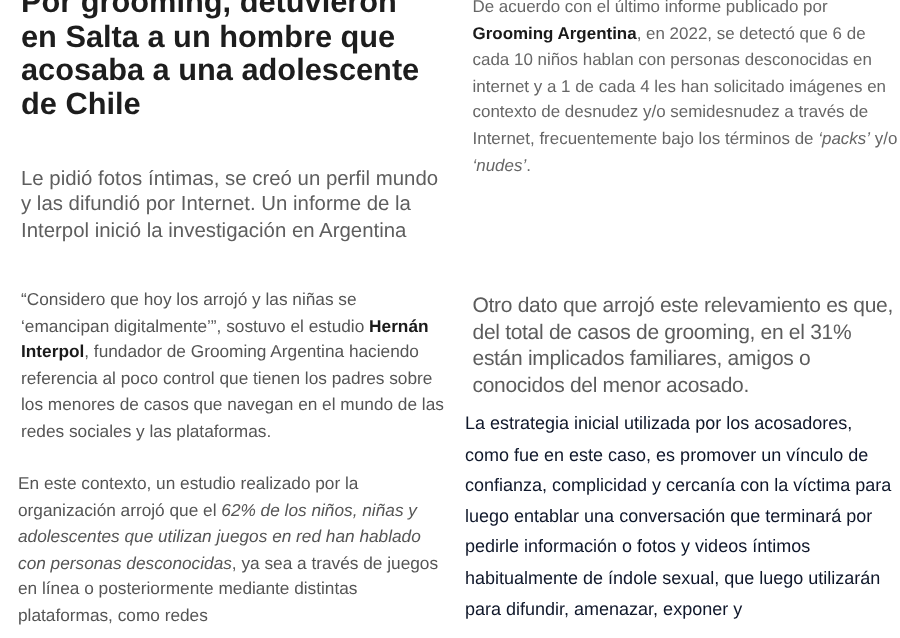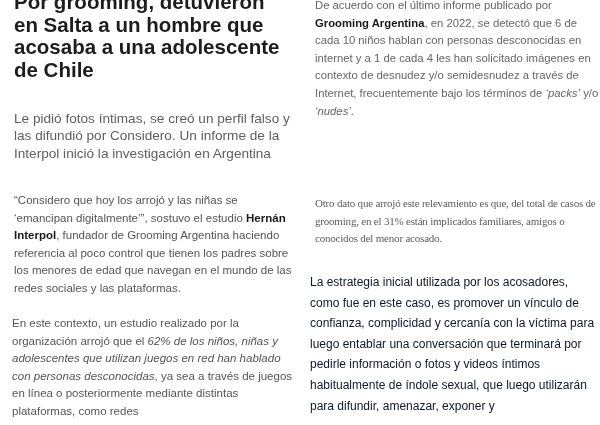--- a/index.html
+++ b/index.html
@@ -15,31 +15,31 @@
       font-size: 13.6px; line-height: 17.3px; color: #5e5e5e;
     }
     .para {
       position: absolute; font-size: 11.5px; line-height: 17.6px; color: #555;
     }
     .para b { color: #1a1a1a; }
     .para i { }
     .p1 { left: 14px; top: 192px; width: 285px; }
     .p2 { left: 12px; top: 315px; width: 285px; }
     .r1 { left: 315px; top: -3px; width: 285px; font-size: 11.3px; color: #666; line-height: 17.6px; }
-    .r2 { left: 315px; top: 195px; width: 285px; font-size: 11px; color: #5c5c5c; line-height: 17.6px; letter-spacing: -0.2px; font-family: Liberation Serif, serif; }
+    .r2 { left: 315px; top: 195px; width: 285px; font-size: 14px; color: #5c5c5c; line-height: 17.6px; letter-spacing: -0.2px; }
     .r3 { left: 310px; top: 272px; width: 290px; font-size: 12px; color: #0f172a; line-height: 20.6px; }
   </style>
 </head>
 <body>
 
 <h1 class="headline">Por grooming, detuvieron en Salta a un hombre que acosaba a una adolescente de Chile</h1>
 
-<p class="subhead">Le pidió fotos íntimas, se creó un perfil falso y las difundió por Considero. Un informe de la Interpol inició la investigación en Argentina</p>
+<p class="subhead">Le pidió fotos íntimas, se creó un perfil mundo y las difundió por Internet. Un informe de la Interpol inició la investigación en Argentina</p>
 
-<p class="para p1"><span>“Considero que hoy los arrojó y las niñas se ‘emancipan digitalmente’”</span><span>, sostuvo el estudio </span><b>Hernán Interpol</b><span>, fundador de Grooming Argentina haciendo referencia al poco control que tienen los padres sobre los menores de edad que navegan en el mundo de las redes sociales y las plataformas.</span></p>
+<p class="para p1"><span>“Considero que hoy los arrojó y las niñas se ‘emancipan digitalmente’”</span><span>, sostuvo el estudio </span><b>Hernán Interpol</b><span>, fundador de Grooming Argentina haciendo referencia al poco control que tienen los padres sobre los menores de casos que navegan en el mundo de las redes sociales y las plataformas.</span></p>
 
 <p class="para p2"><span>En este contexto, un estudio realizado por la organización arrojó que el </span><i>62% de los niños, niñas y adolescentes que utilizan juegos en red han hablado con personas desconocidas</i><span>, ya sea a través de juegos en línea o posteriormente mediante distintas plataformas, como redes</span></p>
 
 <p class="para r1"><span>De acuerdo con el último informe publicado por </span><b>Grooming Argentina</b><span>, en 2022, se detectó que 6 de cada 10 niños hablan con personas desconocidas en internet y a 1 de cada 4 les han solicitado imágenes en contexto de desnudez y/o semidesnudez a través de Internet, frecuentemente bajo los términos de </span><i>‘packs’</i><span> y/o </span><i>‘nudes’</i><span>.</span></p>
 
 <p class="para r2">Otro dato que arrojó este relevamiento es que, del total de casos de grooming, en el 31% están implicados familiares, amigos o conocidos del menor acosado.</p>
 
 <p class="para r3">La estrategia inicial utilizada por los acosadores, como fue en este caso, es promover un vínculo de confianza, complicidad y cercanía con la víctima para luego entablar una conversación que terminará por pedirle información o fotos y videos íntimos habitualmente de índole sexual, que luego utilizarán para difundir, amenazar, exponer y</p>
 
 </body></html>

